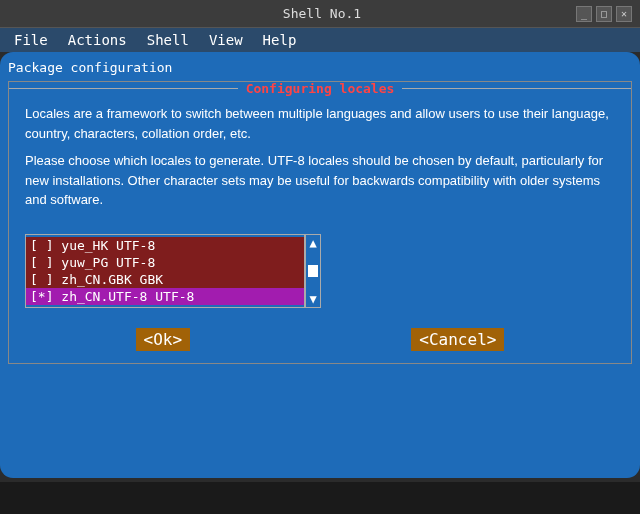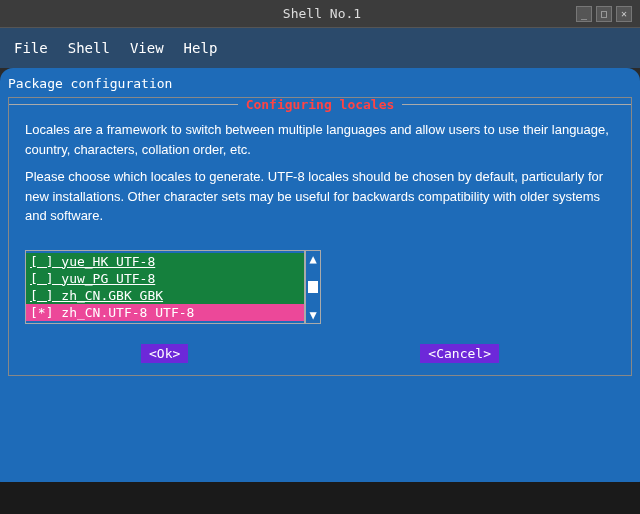--- a/index.html
+++ b/index.html
@@ -41,21 +41,21 @@
       font-size: 10px;
       display: flex;
       align-items: center;
       justify-content: center;
       cursor: pointer;
     }
 
     
     .menubar {
       background: #2b4a6b;
-      height: 40px;
+      height: 24px;
       display: flex;
       align-items: center;
       padding: 0 4px;
     }
     .menubar-item {
       color: #fff;
       font-size: 14px;
       padding: 4px 10px;
       cursor: pointer;
     }
@@ -132,25 +132,24 @@
       font-family: monospace;
       font-size: 13px;
       color: #fff;
     }
     .list-item {
       padding: 1px 4px;
       white-space: nowrap;
       cursor: pointer;
     }
     .list-item.selected {
-      background: #15803d;
-      text-decoration: underline;
+      background: #7f1d1d;
     }
     .list-item.highlighted {
-      background: #ec4899;
+      background: #a21caf;
       color: #fff;
     }
 
     
     .scrollbar {
       width: 16px;
       background: #1e6bb8;
       border: 1px solid #aaa;
       display: flex;
       flex-direction: column;
@@ -172,22 +171,22 @@
 
     
     .dialog-buttons {
       display: flex;
       justify-content: space-around;
       padding: 12px 16px;
     }
     .dialog-btn {
       color: #fff;
       font-family: monospace;
-      font-size: 13px;
-      background: #6d28d9;
+      font-size: 16px;
+      background: #a16207;
       border: none;
       cursor: pointer;
       padding: 2px 8px;
     }
 
     
     .statusbar {
       background: #1a1a1a;
       height: 32px;
       position: absolute;
@@ -204,20 +203,21 @@
   <div class="titlebar-title">Shell No.1</div>
   <div class="titlebar-controls">
     <div class="titlebar-btn">_</div>
     <div class="titlebar-btn">□</div>
     <div class="titlebar-btn">✕</div>
   </div>
 </div>
 
 <div class="menubar">
   <div class="menubar-item">File</div>
+  <div class="menubar-item">Actions</div>
   <div class="menubar-item">Shell</div>
   <div class="menubar-item">View</div>
   <div class="menubar-item">Help</div>
 </div>
 
 <div class="terminal">
   <div class="package-config-label">Package configuration</div>
 
   <div class="dialog">
 

